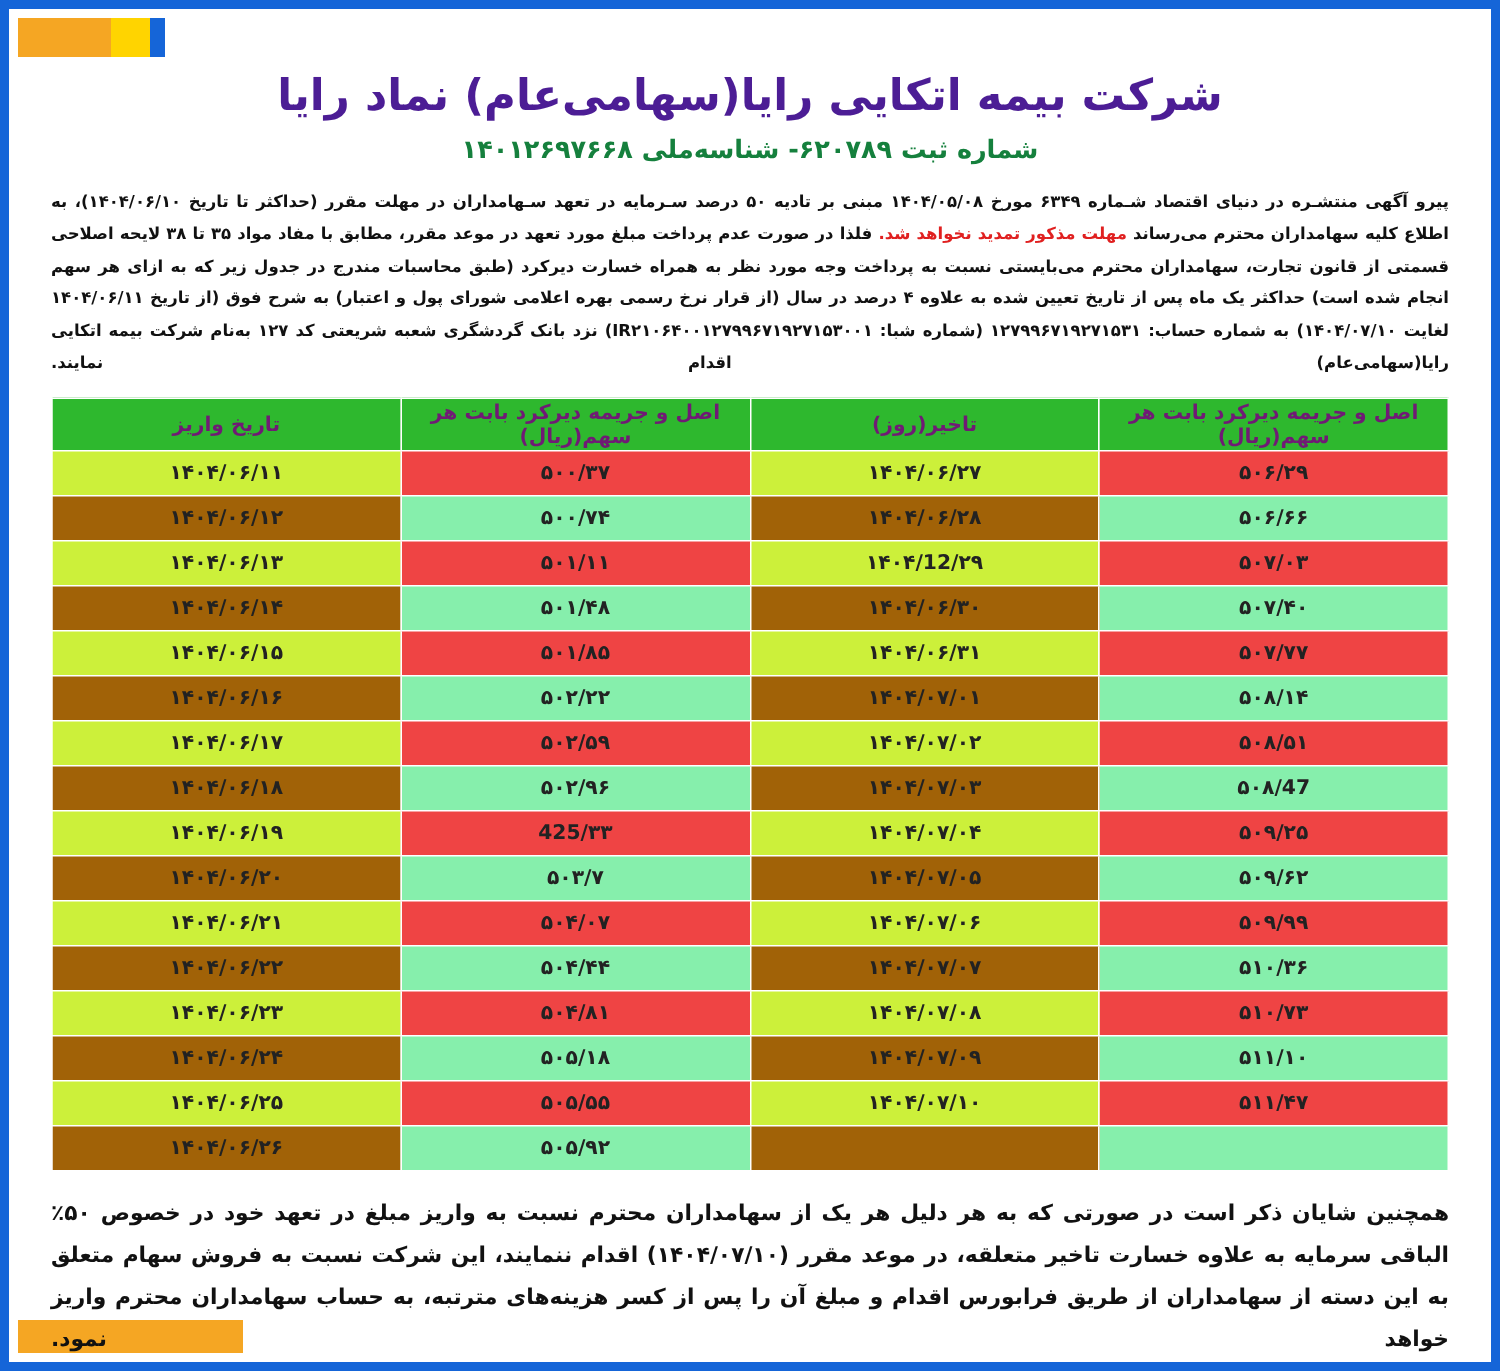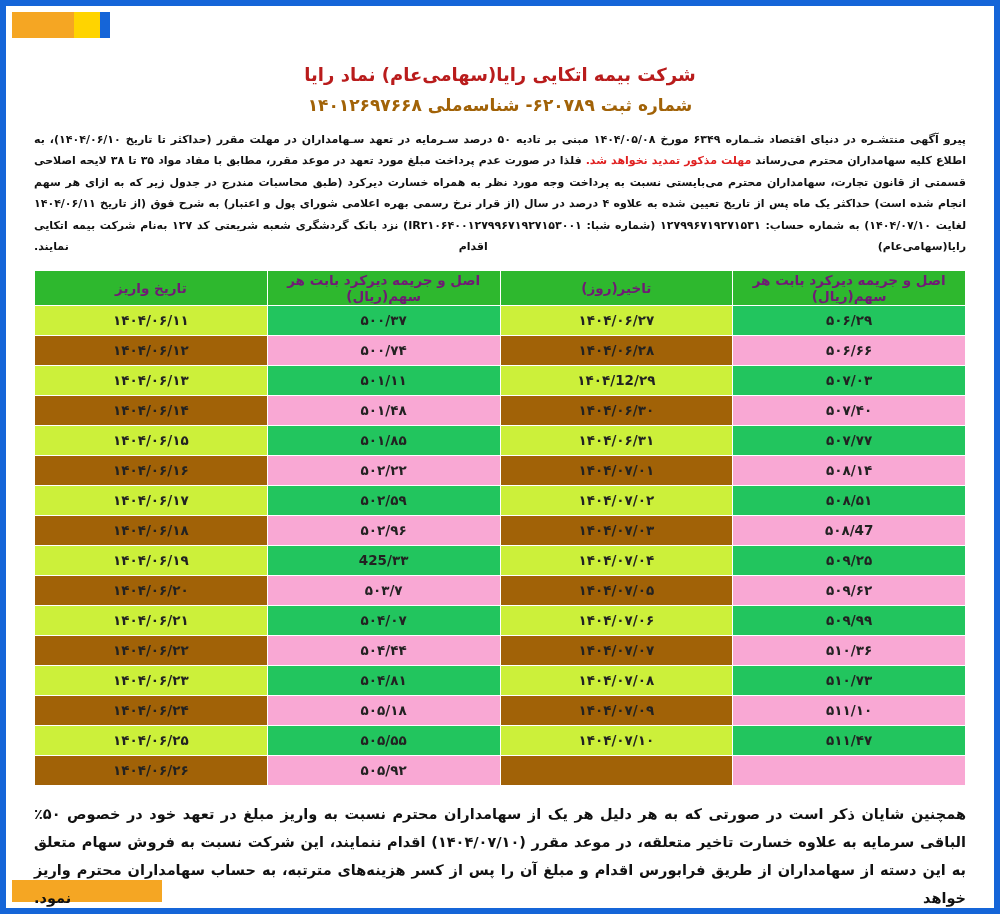--- a/index.html
+++ b/index.html
@@ -44,29 +44,29 @@
     background:#f5a623;
   }
   .content{
     position:absolute;
     top:32px;left:6px;right:6px;bottom:28px;
     padding:6px 22px 0 22px;
     box-sizing:border-box;
   }
   .title{
     text-align:center;
-    color:#b91c1c;
-    font-weight:bold;
-    font-size:18px;
+    color:#4c1d95;
+    font-weight:bold;
+    font-size:29px;
     letter-spacing:0;
-    margin-top:20px;
+    margin-top:2px;
   }
   .subtitle{
     text-align:center;
-    color:#a16207;
+    color:#15803d;
     font-weight:bold;
     font-size:17px;
     margin-top:10px;
   }
   .para{
     margin-top:14px;
     font-size:11px;
     line-height:1.95;
     color:#111;
     text-align:justify;
@@ -90,23 +90,23 @@
     font-size:13.5px;
     font-weight:bold;
   }
   td{
     border:1px solid #ffffff;
     height:27px;
     text-align:center;
     color:#222;
     font-size:13.5px;
   }
-  tr.rA td.c-light{background:#22c55e;}
+  tr.rA td.c-light{background:#ef4444;}
   tr.rA td.c-bright{background:#ccf03a;text-align:center;}
-  tr.rB td.c-light{background:#f9a8d4;}
+  tr.rB td.c-light{background:#86efac;}
   tr.rB td.c-bright{background:#a16207;}
   
   .note{
     margin-top:14px;
     font-size:14.5px;
     line-height:1.95;
     color:#111;
     text-align:justify;
     text-align-last:justify;
     font-weight:bold;

